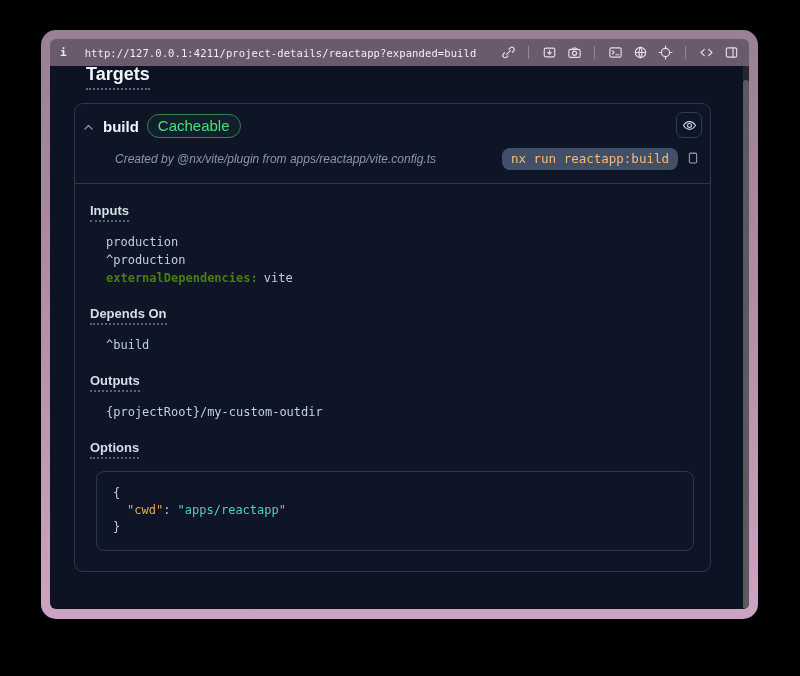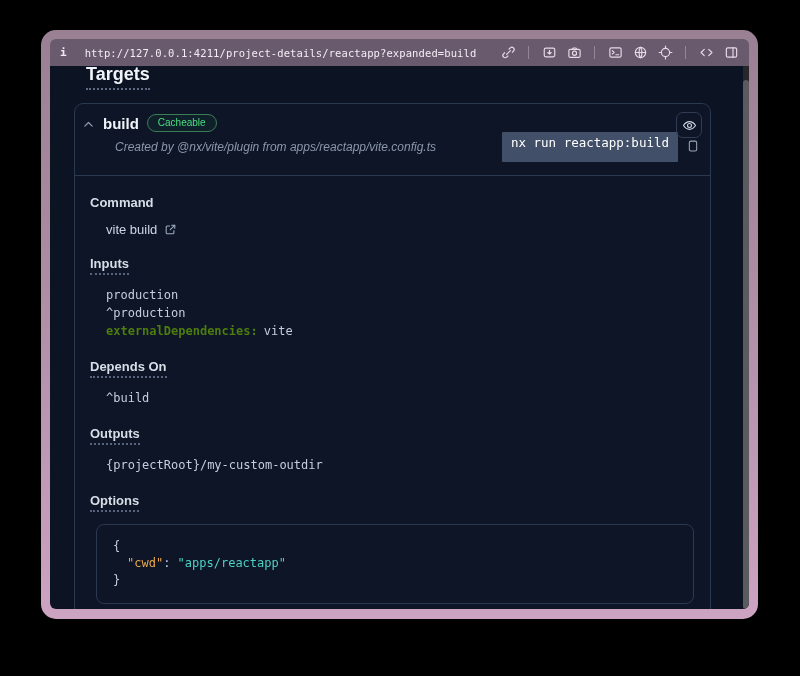--- a/index.html
+++ b/index.html
@@ -50,34 +50,34 @@
 
   
   .card{ border:1px solid #2b3852; border-radius:9px; margin-top:13px; background:#0d1526; }
   .card-header{ position:relative; padding:10px 8px 13px 7px; border-bottom:1px solid #2b3852; }
   .title-row{ display:flex; align-items:center; gap:8px; cursor:pointer; }
   .chev{ width:13px; height:13px; color:#8b98ab; flex:none; }
   .chev svg{ width:13px; height:13px; stroke:currentColor; fill:none; stroke-width:1.6;
              stroke-linecap:round; stroke-linejoin:round; }
   .target-name{ font-size:15px; font-weight:700; color:#f1f5f9; }
   .badge{
-    font-size:10px; color:#4ade80; border:1px solid #3c7d57;
+    font-size:15px; color:#4ade80; border:1px solid #3c7d57;
     background:rgba(74,222,128,.06); border-radius:999px; padding:2px 10px 3px;
   }
   .eye-btn{
     position:absolute; top:8px; right:8px; width:26px; height:26px;
     border:1px solid #2f3d57; border-radius:7px; background:transparent;
     display:flex; align-items:center; justify-content:center; color:#cbd5e1; cursor:pointer;
   }
   .eye-btn svg{ width:15px; height:15px; stroke:currentColor; fill:none; stroke-width:1.2; }
-  .created-row{ display:flex; align-items:center; padding-left:33px; }
+  .created-row{ display:flex; align-items:center; margin-top:10px; padding-left:33px; }
   .created-text{ flex:1; font-style:italic; font-size:12px; color:#8b98ab; }
   .run-chip{
-    font-family:"DejaVu Sans Mono",monospace; font-size:12.5px; color:#ffffff;
-    background:#414f68; border-radius:1px; padding:3px 9px 12px; cursor:pointer; white-space:nowrap;
+    font-family:"DejaVu Sans Mono",monospace; font-size:12.5px; color:#fdba74;
+    background:#414f68; border-radius:8px; padding:3px 9px 4px; cursor:pointer; white-space:nowrap;
   }
   .copy-btn{ margin-left:8px; color:#9aa7b8; width:16px; height:16px; cursor:pointer; }
   .copy-btn svg{ width:14px; height:14px; stroke:currentColor; fill:none; stroke-width:1.2; }
 
   .card-body{ padding:17px 14px 20px 15px; }
   .sec-label{ display:inline-block; font-size:13px; font-weight:600; color:#d6dee8; }
   .sec-label.dotted{ border-bottom:2px dotted #55647c; padding-bottom:2px; cursor:help; }
   .sec-content{ margin:11px 0 17px 16px; }
   .cmd-row{ display:flex; align-items:center; gap:7px; font-size:13px; color:#cdd6e2; }
   .ext-link{ color:#9fb0c4; width:14px; height:14px; cursor:pointer; }
@@ -197,35 +197,20 @@
             <span class="copy-btn">
               <svg viewBox="0 0 16 16">
                   <rect x="3.8" y="2.4" width="8.4" height="11.4" rx="1.8"></rect>
                 </svg>
             </span>
           </div>
         </div>
 
         <div class="card-body">
 
-          <div class="section">
-            <span class="sec-label">Command</span>
-            <div class="sec-content">
-              <div class="cmd-row">
-                <span>vite build</span>
-                <span class="ext-link">
-                  <svg viewBox="0 0 16 16">
-                      <path d="M6.8 3.8H4a1.3 1.3 0 00-1.3 1.3V12A1.3 1.3 0 004 13.3h6.9A1.3 1.3 0 0012.2 12V9.2"></path>
-                      <path d="M9.4 2.7h3.9v3.9"></path>
-                      <path d="M13.1 2.9L7.7 8.3"></path>
-                    </svg>
-                </span>
-              </div>
-            </div>
-          </div>
 
           <div class="section">
             <span class="sec-label dotted">Inputs</span>
             <div class="sec-content">
               <div class="mono-line">production</div>
               <div class="mono-line">^production</div>
               <div class="mono-line"><span class="kv-key">externalDependencies:</span><span class="kv-val">vite</span></div>
             </div>
           </div>
 

